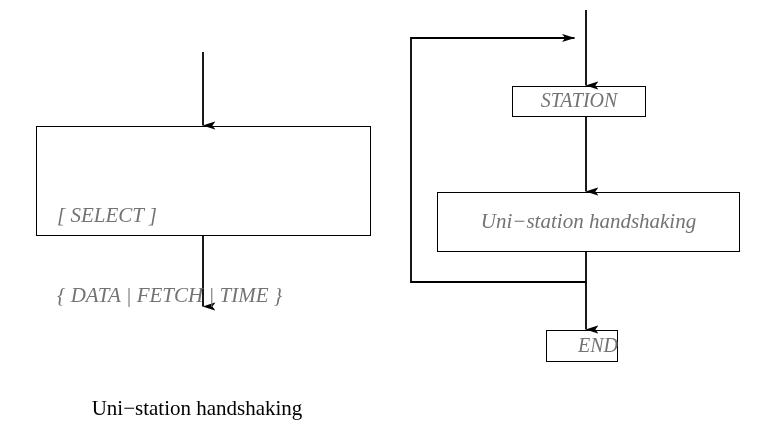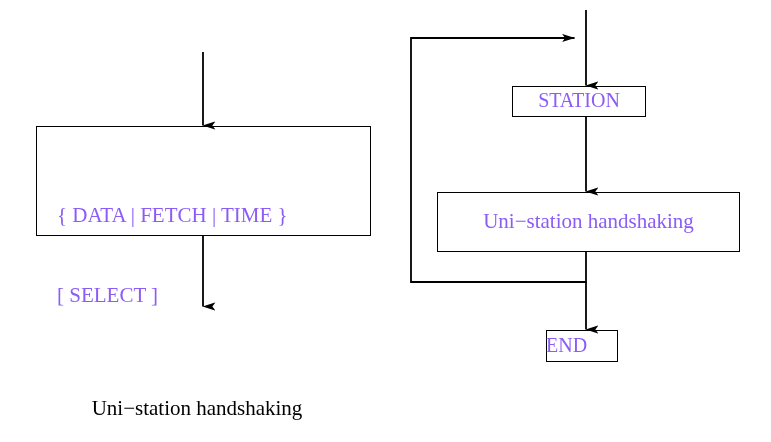--- a/index.html
+++ b/index.html
@@ -23,22 +23,23 @@
   }
   .node-box {
     position: absolute;
     box-sizing: border-box;
     border: 1.6px solid #000000;
     background: transparent;
   }
   .node-text {
     position: absolute;
     white-space: pre;
-    color: #8b5cf6;
+    color: #737373;
     line-height: 1.28;
+    font-style: italic;
   }
   
   #select-text {
     left: 57px;
     top: 148px;
     font-size: 21px;
     text-align: left;
   }
   #select-text .line { display: block; }
   
@@ -55,21 +56,21 @@
     top: 208px;
     width: 303px;
     text-align: center;
     font-size: 21px;
   }
   
   #end-label {
     left: 546px;
     top: 333px;
     width: 72px;
-    text-align: left;
+    text-align: right;
     font-size: 20px;
   }
   .caption {
     position: absolute;
     text-align: center;
     font-size: 21px;
     white-space: pre;
   }
   #caption-left  { left: 27px;  top: 396px; width: 340px; }
   #caption-right { left: 420px; top: 396px; width: 340px; }
@@ -106,22 +107,22 @@
 
       <line x1="586" y1="252" x2="586" y2="283" stroke="#000000" stroke-width="1.8"></line>
 
       <line x1="586" y1="282" x2="586" y2="329.5" stroke="#000000" stroke-width="1.8" marker-end="url(#arrowhead-down)"></line>
     </g>
   </svg>
 
   <div class="node-box" style="left:36px; top:126px; width:335px; height:110px;"></div>
 
   <div id="select-text" class="node-text">
+    <span class="line">[ SELECT ]</span>
     <span class="line">{ DATA | FETCH | TIME }</span>
-    <span class="line">[ SELECT ]</span>
   </div>
 
   <div class="node-box" style="left:512px; top:86px; width:134px; height:31px;"></div>
   <div id="station-label" class="node-text">STATION</div>
 
   <div class="node-box" style="left:437px; top:192px; width:303px; height:60px;"></div>
   <div id="uni-box-label" class="node-text">Uni−station handshaking</div>
 
   <div class="node-box" style="left:546px; top:330px; width:72px; height:32px;"></div>
   <div id="end-label" class="node-text">END</div>

